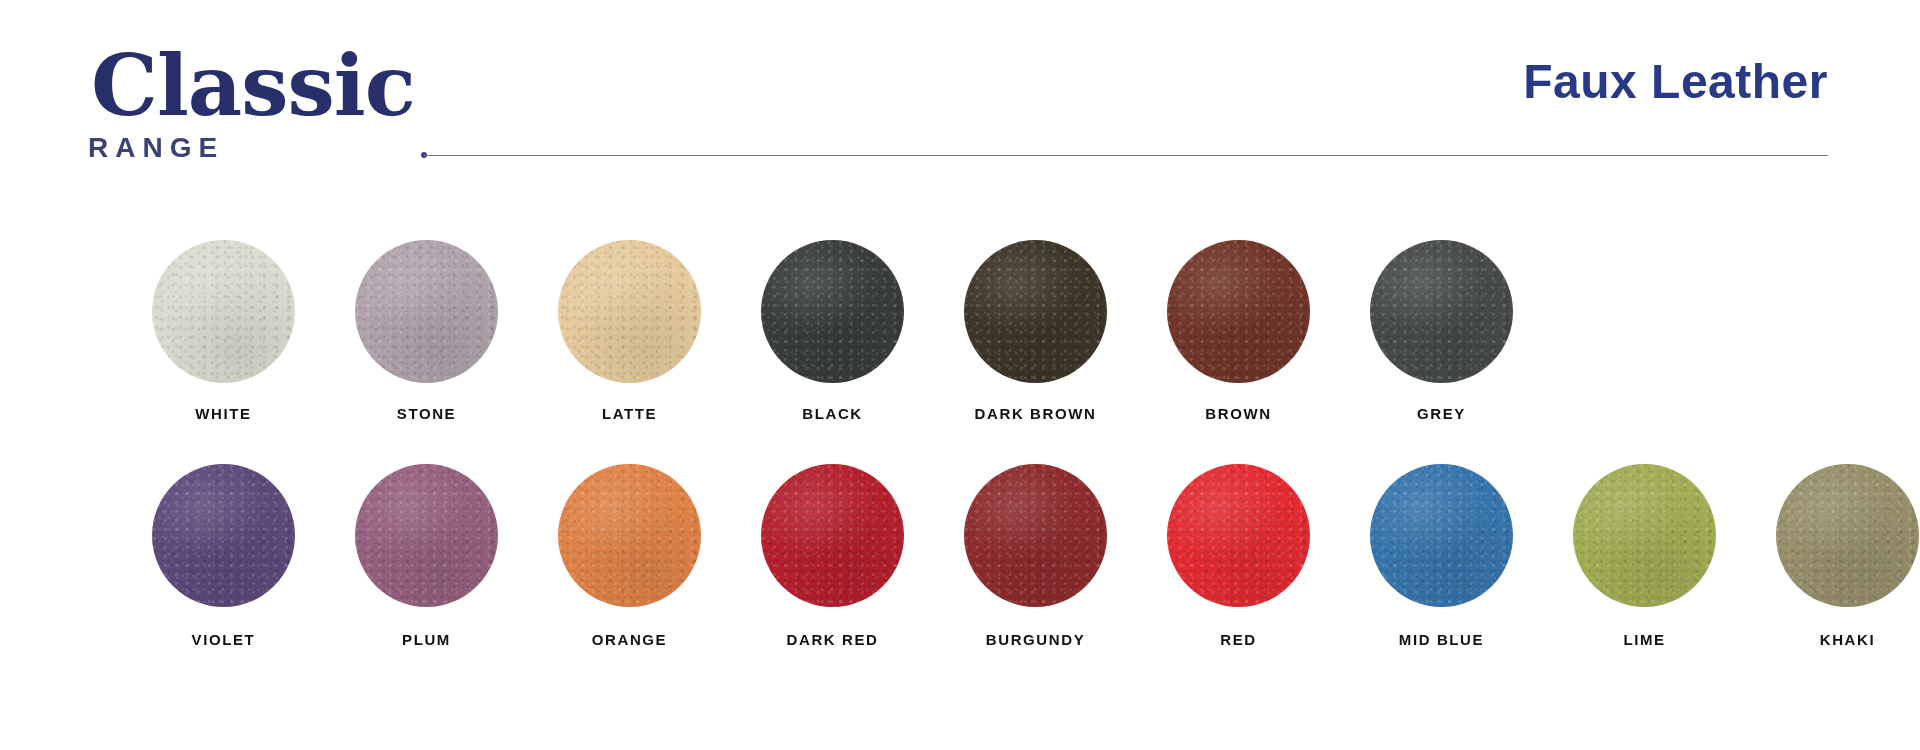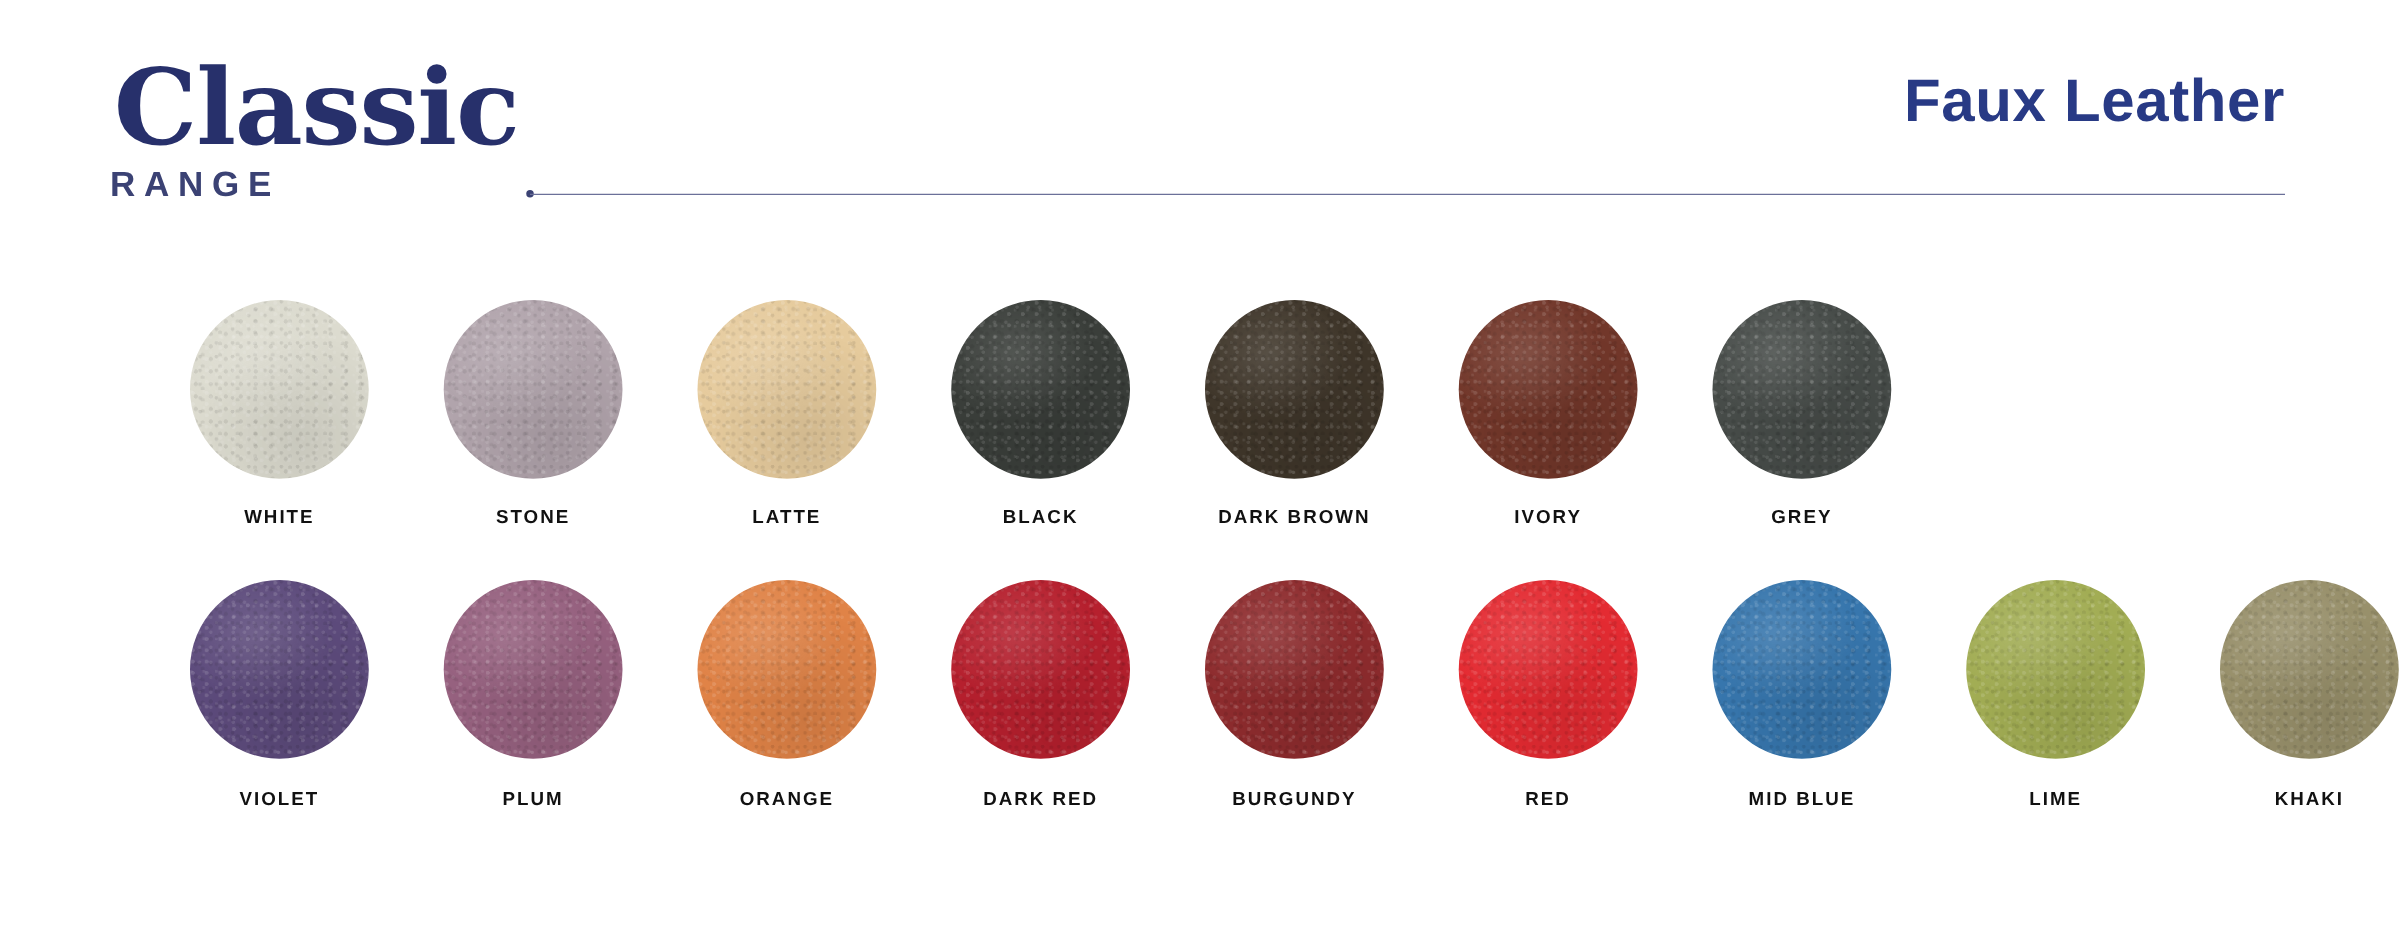--- a/index.html
+++ b/index.html
@@ -188,21 +188,21 @@
     <div class="swatch-cell">
       <div class="swatch-disc" style="background-color: rgb(58, 62, 58);"></div>
       <div class="swatch-label">BLACK</div>
     </div>
     <div class="swatch-cell">
       <div class="swatch-disc" style="background-color: rgb(63, 54, 42);"></div>
       <div class="swatch-label">DARK BROWN</div>
     </div>
     <div class="swatch-cell">
       <div class="swatch-disc" style="background-color: rgb(114, 55, 42);"></div>
-      <div class="swatch-label">IVORY</div>
+      <div class="swatch-label">BROWN</div>
     </div>
     <div class="swatch-cell">
       <div class="swatch-disc" style="background-color: rgb(71, 76, 73);"></div>
       <div class="swatch-label">GREY</div>
     </div>
   </div>
 
   <div class="swatch-row" id="row-2">
     <div class="swatch-cell">
       <div class="swatch-disc" style="background-color: rgb(93, 75, 124);"></div>

